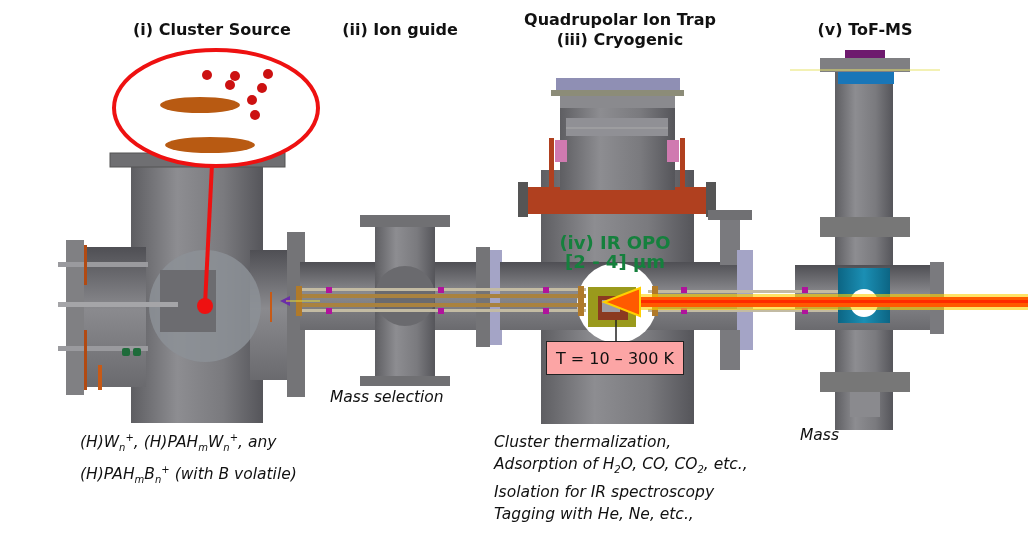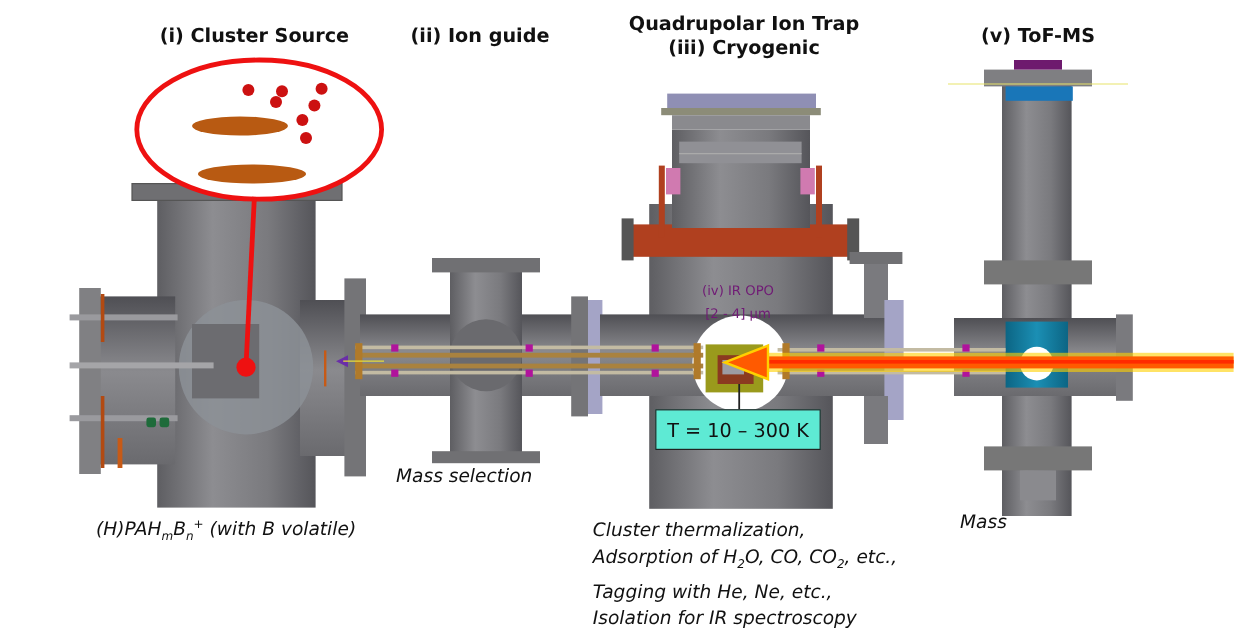--- a/index.html
+++ b/index.html
@@ -1,22 +1,22 @@
 <!DOCTYPE html>
 <html><head>
 <meta charset="utf-8">
 <style>
   html,body{margin:0;padding:0;background:#fff;}
   body{width:1032px;height:534px;position:relative;overflow:hidden;font-family:"DejaVu Sans","Liberation Sans",sans-serif;}
   .title{position:absolute;font-weight:bold;font-size:16px;color:#111;text-align:center;line-height:20px;font-family:"DejaVu Sans",sans-serif;}
   .cap{position:absolute;font-style:italic;font-size:15.5px;color:#111;line-height:22px;font-family:"DejaVu Sans",sans-serif;}
   .cap sub,.cap sup{font-size:10px;}
   svg{position:absolute;left:0;top:0;}
-  .opo{position:absolute;font-weight:normal;font-size:11px;color:#701a75;text-align:center;line-height:19px;}
-  .tbox{position:absolute;left:546px;top:341px;width:138px;height:34px;border:1.5px solid #222;background:#5eead4;font-size:16px;color:#111;text-align:center;line-height:34px;box-sizing:border-box;}
+  .opo{position:absolute;font-weight:bold;font-size:18px;color:#15803d;text-align:center;line-height:19px;}
+  .tbox{position:absolute;left:546px;top:341px;width:138px;height:34px;border:1.5px solid #222;background:#fca5a5;font-size:16px;color:#111;text-align:center;line-height:34px;box-sizing:border-box;}
 </style>
 </head>
 <body>
 
 <svg width="1032" height="534" viewBox="0 0 1032 534">
   <defs>
     <linearGradient id="gv" x1="0" x2="1" y1="0" y2="0">
       <stop offset="0" stop-color="#5e5e62"></stop>
         <stop offset="0.35" stop-color="#8d8d91"></stop>
         <stop offset="0.7" stop-color="#7a7a7e"></stop>
@@ -172,25 +172,26 @@
 <div class="opo" style="left:550px;top:233px;width:130px;">
   <div>(iv) IR OPO</div>
   <div>[2 - 4] µm</div>
 </div>
 
 <div class="tbox">T = 10 – 300 K</div>
 
 <div class="cap" style="left:330px;top:386px;width:150px;">Mass selection</div>
 
 <div class="cap" style="left:80px;top:427px;width:260px;">
+  <div><span>(H)W</span><sub>n</sub><sup>+</sup><span>, (H)PAH</span><sub>m</sub><span>W</span><sub>n</sub><sup>+</sup><span>, any</span></div>
   <div><span>(H)PAH</span><sub>m</sub><span>B</span><sub>n</sub><sup>+</sup><span> (with B volatile)</span></div>
 </div>
 
 <div class="cap" style="left:494px;top:431px;width:290px;">
   <div>Cluster thermalization,</div>
   <div><span>Adsorption of H</span><sub>2</sub><span>O, CO, CO</span><sub>2</sub><span>, etc.,</span></div>
+  <div>Isolation for IR spectroscopy</div>
   <div>Tagging with He, Ne, etc.,</div>
-  <div>Isolation for IR spectroscopy</div>
 </div>
 
 <div class="cap" style="left:800px;top:424px;width:130px;">
   <div>Mass</div>
 </div>
 
 </body></html>

